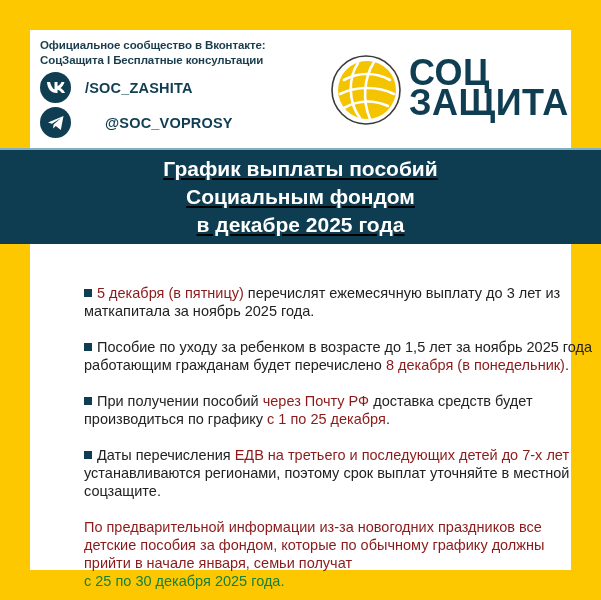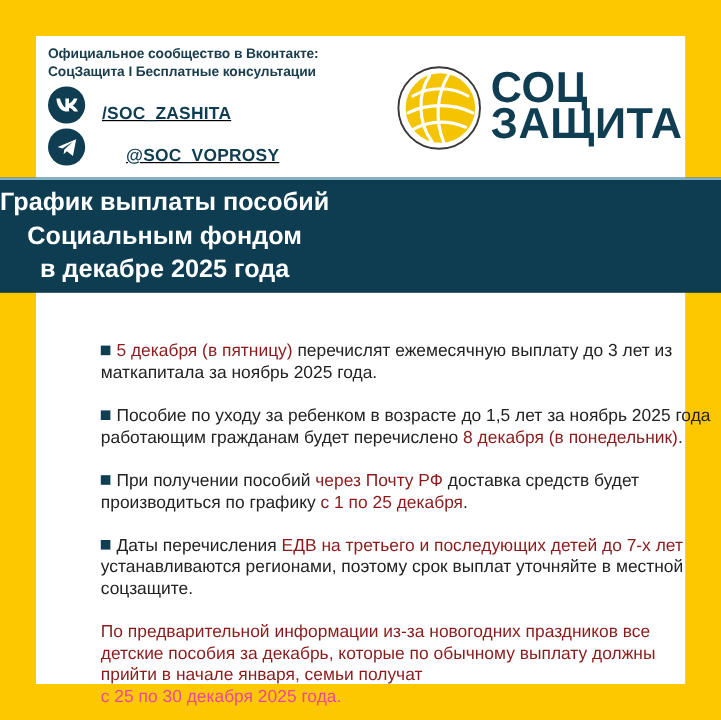--- a/index.html
+++ b/index.html
@@ -18,21 +18,21 @@
     .header {
       position: absolute; left: 0; top: 0; width: 541px; height: 98px;
     }
     .community {
       position: absolute; left: 10px; top: 8px;
       font-size: 11.5px; font-weight: bold; color: #1a3d4e; line-height: 15px;
       letter-spacing: -0.1px;
     }
     .social-row {
       position: absolute; left: 10px;
-      display: flex; align-items: flex-end; text-decoration: underline;
+      display: flex; align-items: center;
     }
     .social-row.vk { top: 42px; }
     .social-row.tg { top: 77px; gap: 20px; }
     .social-icon {
       width: 31px; height: 31px; border-radius: 50%;
       background: #0f3d52; display: flex; align-items: center; justify-content: center;
     }
     .social-label {
       margin-left: 14px; font-size: 14.5px; font-weight: bold; color: #0f3d52;
       letter-spacing: 0.2px;
@@ -41,40 +41,41 @@
       position: absolute; left: 300px; top: 24px; width: 72px; height: 72px;
     }
     .brand {
       position: absolute; left: 379px; top: 28px;
       font-size: 36px; font-weight: bold; color: #0f3d52; line-height: 30px;
       letter-spacing: 0.5px;
     }
     .band {
       position: absolute; left: 0; top: 148px; width: 601px; height: 96px;
       background: #0e3d52;
-      display: flex; align-items: center; 
+      display: flex; align-items: center; justify-content: center;
       border-top: 2px solid #7fb0c4;
+      text-decoration: underline;
     }
     .band-title {
       text-align: center; color: #ffffff; font-weight: bold;
       font-size: 21px; line-height: 28px; white-space: pre-line;
     }
     .content {
       position: absolute; left: 54px; top: 254px; width: 510px;
       font-size: 14.5px; line-height: 18px; color: #222222;
     }
     .para { margin-bottom: 18px; }
     .para.last { margin-top: 2px; }
     .bullet {
       display: inline-block; width: 8px; height: 8px; background: #0f3d52;
       margin-right: 5px; vertical-align: 1px;
     }
     .hl { color: #8b1a1a; }
     .footnote { color: #8b1a1a; }
-    .footnote .plain { color: #ec4899; }
+    .footnote .plain { color: #15803d; }
   </style>
 </head>
 <body>
 
 <div class="panel">
   <div class="header">
     <div class="community">
       <div>Официальное сообщество в Вконтакте:</div>
       <div>СоцЗащита I Бесплатные консультации</div>
     </div>
@@ -116,21 +117,21 @@
       <div>ЗАЩИТА</div>
     </div>
   </div>
 
   <div class="content" id="content">
     <div class="para"><span class="bullet"></span><span class="hl">5 декабря (в пятницу)</span><span> перечислят ежемесячную выплату до 3 лет из маткапитала за ноябрь 2025 года.</span></div>
     <div class="para"><span class="bullet"></span><span>Пособие по уходу за ребенком в возрасте до 1,5 лет за ноябрь 2025 года работающим гражданам будет перечислено </span><span class="hl">8 декабря (в понедельник)</span><span>.</span></div>
     <div class="para"><span class="bullet"></span><span>При получении пособий </span><span class="hl">через Почту РФ</span><span> доставка средств будет производиться по  графику </span><span class="hl">с 1 по 25 декабря</span><span>.</span></div>
     <div class="para"><span class="bullet"></span><span>Даты перечисления </span><span class="hl">ЕДВ  на третьего и последующих детей до 7-х лет</span><span> устанавливаются регионами, поэтому срок выплат уточняйте в местной соцзащите.</span></div>
     <div class="para last footnote">
-      <span>По предварительной информации из-за новогодних праздников все детские пособия за декабрь, которые по обычному выплату должны прийти в начале января, семьи получат</span><br>
+      <span>По предварительной информации из-за новогодних праздников все детские пособия за фондом, которые по обычному графику должны прийти в начале января, семьи получат</span><br>
       <span class="plain">с 25 по 30 декабря 2025 года.</span>
     </div>
   </div>
 </div>
 
 <div class="band">
   <div class="band-title">График  выплаты пособий
 Социальным фондом
 в  декабре 2025 года</div>
 </div>

